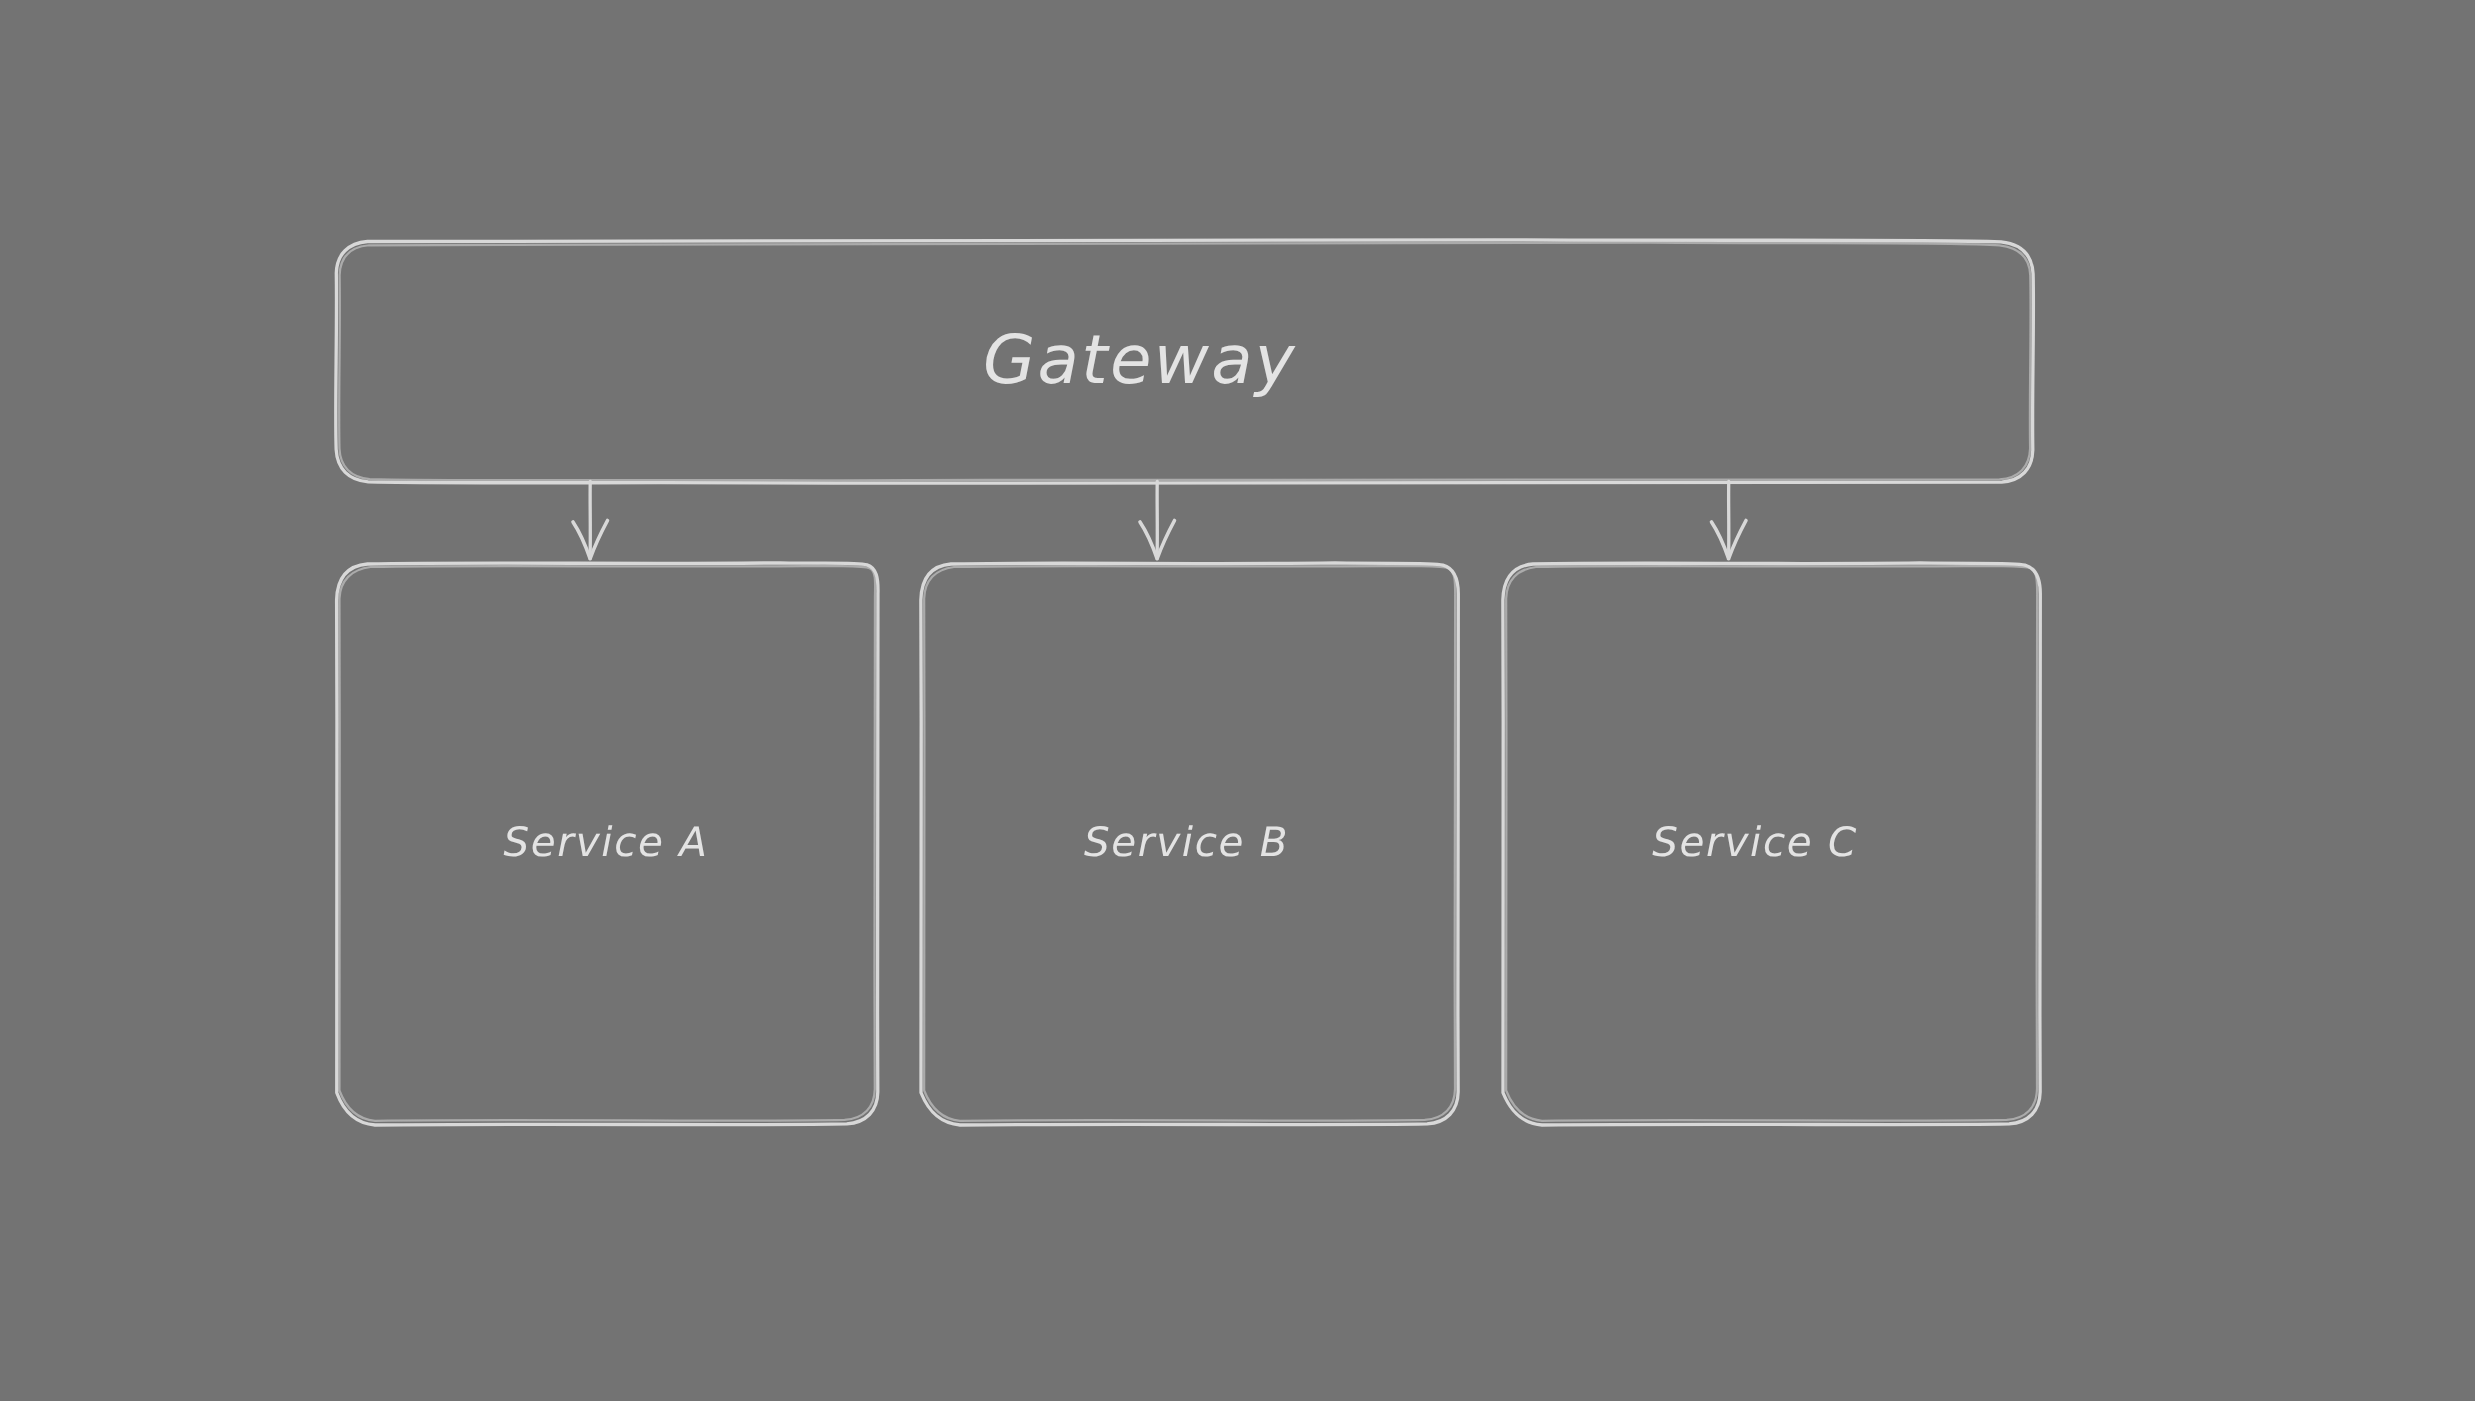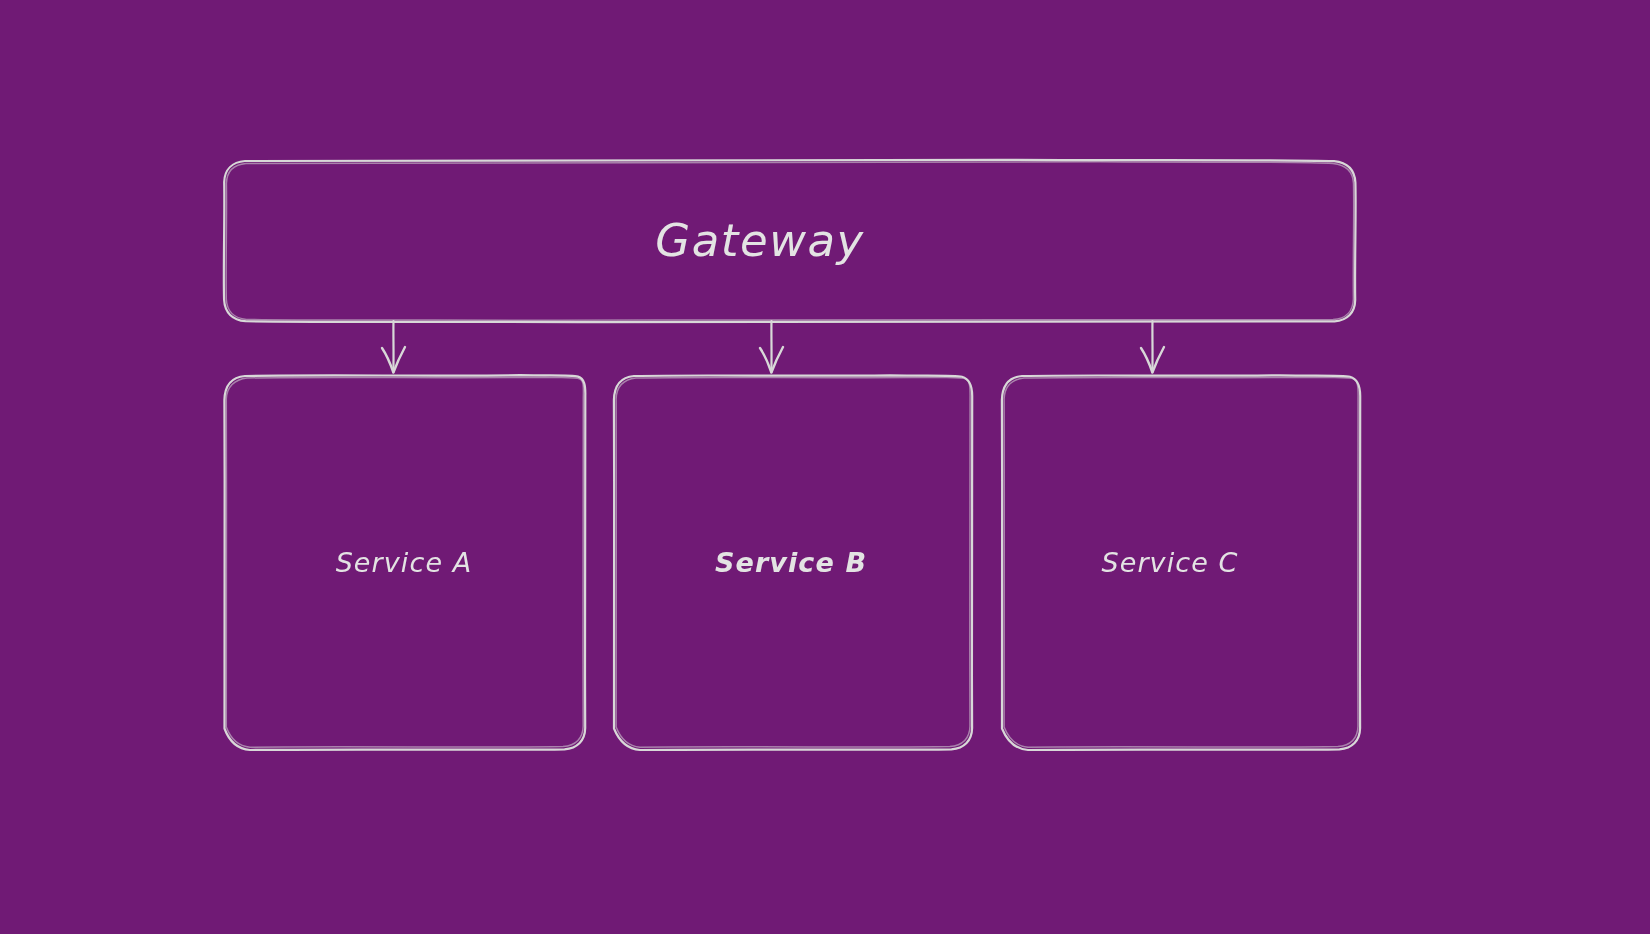--- a/index.html
+++ b/index.html
@@ -13,21 +13,21 @@
 
   body {
     background: #121212;
     font-family: "DejaVu Sans", sans-serif;
   }
 
   #canvas {
     position: relative;
     width: 1650px;
     height: 934px;
-    background: #701a75;
+    background: #737373;
   }
 
   #diagram-svg {
     position: absolute;
     inset: 0;
     width: 1650px;
     height: 934px;
     display: block;
   }
 
@@ -201,17 +201,17 @@
       <path class="edge-head" d="M 1141 348 C 1145 354, 1149.5 364, 1152.4 372.5
                M 1164 347 C 1160.5 353.5, 1155.5 364, 1152.4 372.5"></path>
     </g>
 
   </svg>
 
   <div class="node-label title" style="left:760px; top:240px;">Gateway</div>
 
   <div class="node-label service" style="left:404px; top:562px;">Service A</div>
 
-  <div class="node-label service" style="left:791px; top:562px;font-weight:bold;">Service B</div>
+  <div class="node-label service" style="left:791px; top:562px;">Service B</div>
 
   <div class="node-label service" style="left:1170px; top:562px;text-align:center;">Service C</div>
 
 </div>
 
 </body></html>

